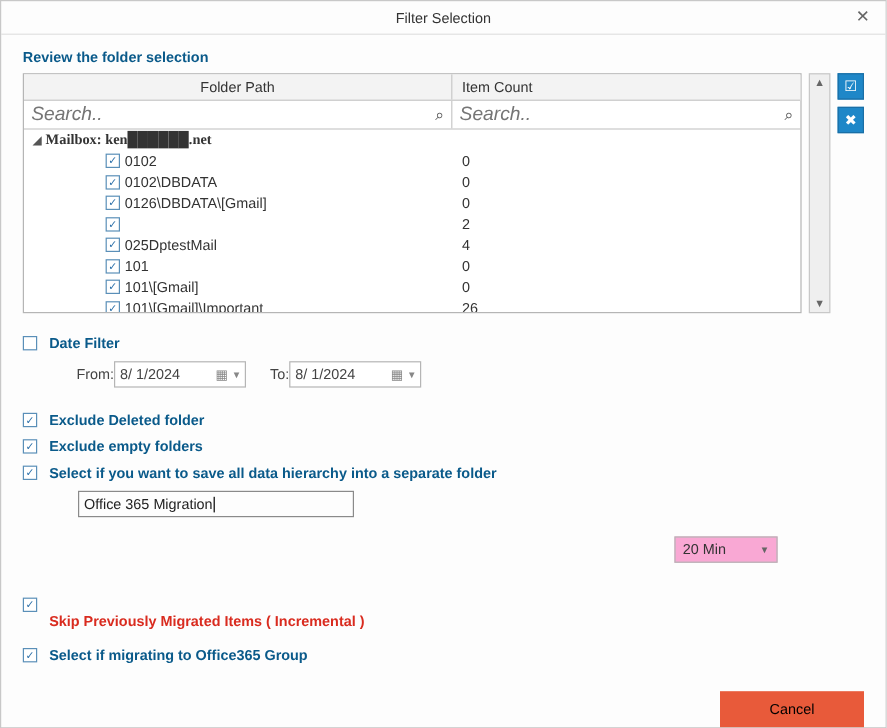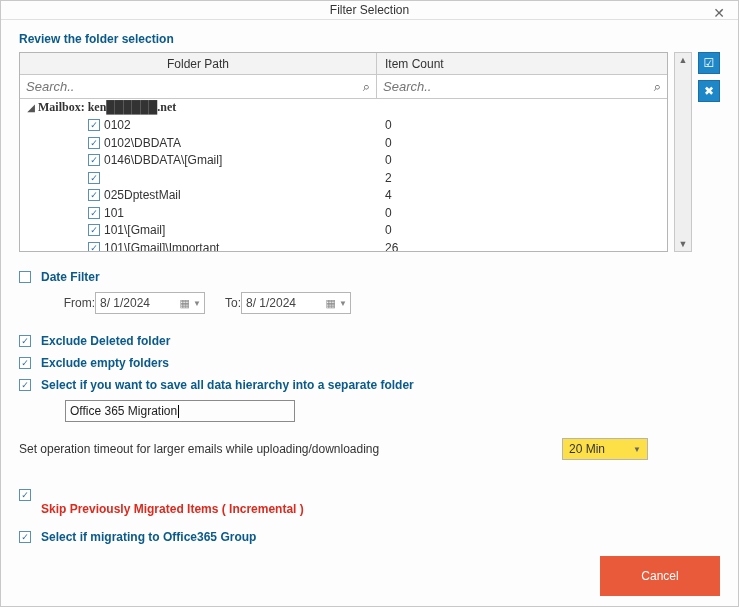--- a/index.html
+++ b/index.html
@@ -3,35 +3,35 @@
 <meta charset="utf-8">
 <style>
 * { box-sizing: border-box; margin: 0; padding: 0; font-family: "Segoe UI", Tahoma, sans-serif; }
 body { background: #f0f0f0; width: 739px; height: 607px; overflow: hidden; }
 
 .dialog { width: 739px; height: 607px; background: #fdfdfd; border: 1px solid #c8c8c8; display: flex; flex-direction: column; }
 
 .titlebar { height: 28px; display: flex; align-items: center; justify-content: center; position: relative; border-bottom: 1px solid #e0e0e0; font-size: 12px; color: #333; }
 .titlebar .close { position: absolute; right: 6px; top: 2px; width: 26px; height: 20px; display: flex; align-items: center; justify-content: center; color: #666; font-size: 14px; cursor: pointer; }
 
-.content { padding: 12px 18px 10px 18px; flex: 1; display: flex; flex-direction: column; font-size: 12px; color: #333; }
+.content { padding: 12px 18px 0 18px; flex: 1; display: flex; flex-direction: column; font-size: 12px; color: #333; }
 
 .section-label { font-weight: bold; color: #0a5a8a; margin-bottom: 6px; font-size: 12px; }
 
 .grid-wrap { display: flex; align-items: flex-start; gap: 6px; margin-bottom: 14px;}
 .grid { flex: 1; border: 1px solid #b5b5b5; background: #fff; height: 200px; display: flex; flex-direction: column; }
 .grid-head { display: flex; background: #f3f3f3; border-bottom: 1px solid #c8c8c8; height: 22px; }
 .col-folder { flex: 1; border-right: 1px solid #c8c8c8; display:flex; align-items:center; justify-content:center; font-size:12px; color:#333;}
 .col-count { width: 290px; display:flex; align-items:center; padding-left:8px; font-size:12px; color:#333;}
 
 .grid-search { display:flex; border-bottom:1px solid #c8c8c8; height:24px;}
 .search-cell { display:flex; align-items:center; padding:0 6px; position:relative;}
 .search-cell.folder { flex:1; border-right:1px solid #c8c8c8;}
 .search-cell.count { width:290px;}
-.search-cell input { border:none; outline:none; width: calc(100% - 20px); font-size:13px; font-style:italic; color:#ec4899;}
+.search-cell input { border:none; outline:none; width: calc(100% - 20px); font-size:16px; font-style:italic; color:#ec4899;}
 .search-cell .mag { position:absolute; right:6px; color:#555; font-size:13px;}
 
 .grid-body { flex:1; overflow:hidden; font-size:12px; }
 .row { display:flex; height:17.5px; align-items:center; }
 .row .f { flex:1; display:flex; align-items:center; padding-left:6px; white-space:nowrap;}
 .row .c { width:290px; padding-left:8px; }
 .chk { width:12px; height:12px; border:1px solid #5a8fb8; margin-right:4px; display:inline-flex; align-items:center; justify-content:center; font-size:9px; color:#2a6ea8; background:#fff;}
 .chk.off { color:transparent; }
 .tree-arrow { width:10px; display:inline-block; text-align:center; color:#555; font-size:10px; margin-right:2px;}
 .bold { font-weight:bold;font-family:Liberation Serif, serif; }
@@ -50,25 +50,25 @@
 .date-row { display:flex; align-items:center; padding-left:40px; margin:4px 0 16px 0;}
 .date-label { font-size:12px; color:#444; width:36px; text-align:right;}
 .date-input { border:1px solid #b5b5b5; height:22px; width:110px; display:flex; align-items:center; padding:0 4px; font-size:12px; color:#444; background:#fff; position:relative;}
 .date-input .cal { position:absolute; right:14px; color:#888; font-size:11px;}
 .date-input .dd { position:absolute; right:3px; color:#888; font-size:8px;}
 
 .text-input { border:1px solid #8a8a8a; height:22px; width:230px; padding:0 4px; font-size:12px; color:#222; margin-left:46px; margin-top:4px; display:flex; align-items:center;}
 .text-input .caret { display:inline-block; width:1px; height:13px; background:#000; margin-left:1px;}
 
 .plain-label { font-size:12px; color:#333; margin:16px 0 10px 0; display:flex; align-items:center; gap:24px;}
-.select { border:1px solid #b5b5b5; height:22px; width:86px; display:flex; align-items:center; justify-content:space-between; padding:0 6px; font-size:12px; color:#333; background:#fde047; margin-left:auto; margin-right:72px;}
+.select { border:1px solid #b5b5b5; height:22px; width:86px; display:flex; align-items:center; justify-content:space-between; padding:0 6px; font-size:12px; color:#333; background:#f9a8d4; margin-left:auto; margin-right:72px;}
 .select .dd { font-size:8px; color:#666;}
 
 .footer { margin-top:auto; display:flex; justify-content:flex-end; gap:0; padding-top:8px;}
-.btn { height:40px; display:flex; align-items:center; justify-content:center; font-size:12px; color:#ffffff; cursor:pointer; padding:0 18px;}
+.btn { height:30px; display:flex; align-items:center; justify-content:center; font-size:12px; color:#000000; cursor:pointer; padding:0 18px;}
 .btn-cancel { background:#e85a3a; width:120px;}
 .btn-start { background:#1e76c4; width:160px;}
 .start-outline { border:2px solid #d12b1f; padding:2px; display:flex;}
 
 </style>
 </head>
 <body>
 
 <div class="dialog">
 
@@ -118,21 +118,21 @@
               <div class="row">
                 <div class="f" style="padding-left: 68px;">
                   <span class="chk">✓</span>
                   <span>0102\DBDATA</span>
                 </div>
                 <div class="c">0</div>
               </div>
               <div class="row">
                 <div class="f" style="padding-left: 68px;">
                   <span class="chk">✓</span>
-                  <span>0146\DBDATA\[Gmail]</span>
+                  <span>0126\DBDATA\[Gmail]</span>
                 </div>
                 <div class="c">0</div>
               </div>
               <div class="row">
                 <div class="f" style="padding-left: 68px;">
                   <span class="chk">✓</span>
                 </div>
                 <div class="c">2</div>
               </div>
               <div class="row">
@@ -210,21 +210,20 @@
     <div class="opt-row">
       <span class="chk">✓</span>
       <label>Select if you want to save all data hierarchy into a separate folder</label>
     </div>
     <div class="text-input">
       <span>Office 365 Migration</span>
         <span class="caret"></span>
     </div>
 
     <div class="plain-label">
-      <span>Set operation timeout for larger emails while uploading/downloading</span>
       <div class="select">
         <span>20 Min</span>
         <span class="dd">▼</span>
       </div>
     </div>
 
     <div class="opt-row red">
       <span class="chk">✓</span>
       <label>Skip Previously Migrated Items ( Incremental )</label>
     </div>

